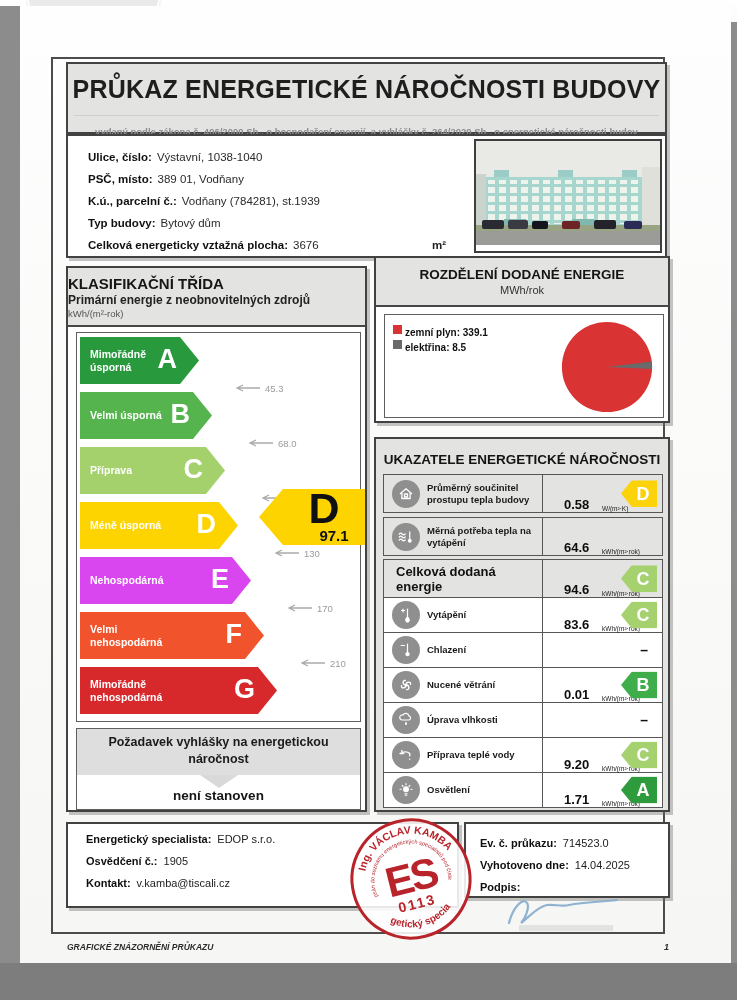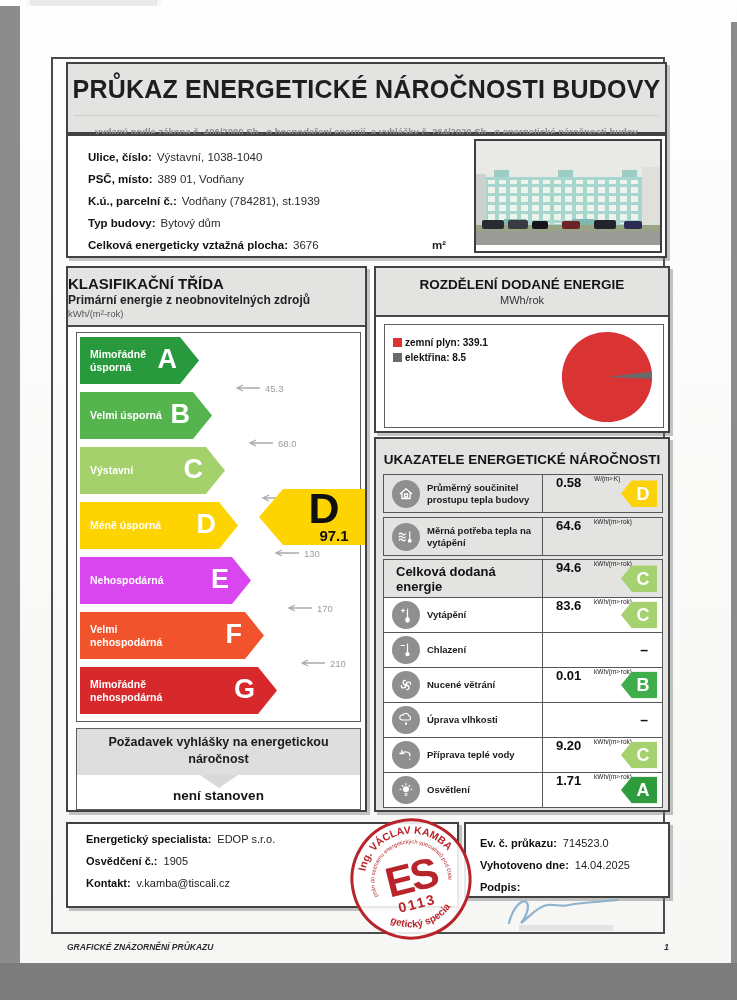--- a/index.html
+++ b/index.html
@@ -36,36 +36,36 @@
   .thr{position:absolute;display:flex;align-items:center;height:10px;}
   .thr span{font-size:9.5px;color:#9b9b9b;margin-left:5px;}
   .pointer-arrow{position:absolute;left:191px;top:221px;width:106px;height:56px;clip-path:polygon(24px 0,100% 0,100% 100%,24px 100%,0 50%);display:flex;flex-direction:column;align-items:center;justify-content:center;padding-left:24px;}
   .pointer-arrow .pl{font-size:43px;font-weight:700;color:#101010;line-height:.85;}
   .pointer-arrow .pv{font-size:15px;font-weight:700;color:#101010;transform:translateX(10px);}
   .req-box{position:absolute;left:8px;top:460px;width:285px;height:82px;border:1.5px solid #5f5f5f;background:#fff;}
   .req-head{background:#dedede;height:46px;text-align:center;font-size:12.5px;font-weight:700;color:#1b1b1b;padding:5px 14px 0 14px;line-height:1.35;position:relative;}
   .req-tri{position:absolute;left:50%;top:46px;transform:translateX(-50%);width:0;height:0;border-left:19px solid transparent;border-right:19px solid transparent;border-top:13px solid #d9d9d9;z-index:2;}
   .req-val{text-align:center;font-size:13.5px;font-weight:700;color:#161616;padding-top:13px;}
   
-  .pie-box{left:321px;top:207px;width:296px;height:167px;}
+  .pie-box{left:321px;top:197px;width:296px;height:167px;}
   .pie-head{background:#e3e3e1;height:49px;text-align:center;padding-top:9px;border-bottom:2px solid #474747;}
   .pie-head .t1{font-size:13.5px;font-weight:700;color:#141414;}
   .pie-head .t2{font-size:11px;color:#333;margin-top:2px;}
   .pie-panel{position:absolute;left:8px;top:56px;width:280px;height:104px;background:#fff;border:1.5px solid #5f5f5f;}
   .legend{position:absolute;left:8px;top:10px;}
-  .legend-row{display:flex;align-items:center;font-size:10px;font-weight:700;color:#111;line-height:15px;}
+  .legend-row{display:flex;align-items:flex-start;font-size:10px;font-weight:700;color:#111;line-height:15px;}
   .legend-swatch{width:9px;height:9px;margin-right:3px;display:inline-block;}
   .pie-svg{position:absolute;right:8px;top:4px;}
   
   .ind-box{left:321px;top:378px;width:296px;height:375px;background:#e3e3e1;}
   .ind-title{text-align:center;font-size:13.5px;font-weight:700;color:#141414;padding-top:13px;}
   .ind-sub{position:absolute;left:7px;width:280px;border:1.5px solid #565656;}
   .ind-row{display:flex;align-items:stretch;height:37px;}
   .ind-left{flex:0 0 158px;display:flex;align-items:center;}
-  .ind-right{flex:1;border-left:1.5px solid #565656;display:flex;align-items:flex-start;padding-left:13px;position:relative;}
+  .ind-right{flex:1;border-left:1.5px solid #565656;display:flex;align-items:flex-end;padding-left:21px;position:relative;}
   .icon-circle{width:28px;height:28px;border-radius:50%;background:#8f8f8f;margin:0 7px 0 8px;flex:0 0 28px;display:flex;align-items:center;justify-content:center;}
   .ind-label{font-size:9.5px;font-weight:700;color:#1a1a1a;line-height:1.25;width:112px;}
   .ind-val{font-size:13px;font-weight:700;color:#0d0d0d;width:38px;}
   .ind-unit{font-size:6.5px;color:#222;width:50px;}
   .badge{position:absolute;right:5px;top:50%;transform:translateY(-50%);width:36px;height:27px;clip-path:polygon(11px 0,100% 0,100% 100%,11px 100%,0 50%);color:#fff;font-size:18px;font-weight:700;display:flex;align-items:center;justify-content:center;padding-left:8px;}
   .dash{position:absolute;right:14px;top:50%;transform:translateY(-50%);font-size:14px;font-weight:700;color:#111;}
   .ind-table{position:absolute;left:7px;top:120px;width:280px;border:1.5px solid #565656;}
   .ind-table .ind-row{border-top:1.5px solid #565656;background:#fff;height:35px;}
   .ind-table .ind-row:first-child{border-top:none;background:#e3e3e1;height:37px;}
   .total-label{font-size:13px;font-weight:700;color:#111;padding-left:12px;}
@@ -153,21 +153,21 @@
             <span class="band-label">Velmi úsporná</span>
             <span class="band-letter">B</span>
           </div>
           <div class="thr" style="top:105px;left:170px">
             <svg width="26" height="8">
                 <path d="M26 4 H4 M9 1 L3 4 L9 7" stroke="#ababab" stroke-width="1.3" fill="none"></path>
               </svg>
             <span>68.0</span>
           </div>
           <div class="band" style="top: 114px; width: 145px; background: rgb(164, 209, 107);">
-            <span class="band-label">Výstavní</span>
+            <span class="band-label">Příprava</span>
             <span class="band-letter">C</span>
           </div>
           <div class="thr" style="top:160px;left:183px">
             <svg width="26" height="8">
                 <path d="M26 4 H4 M9 1 L3 4 L9 7" stroke="#ababab" stroke-width="1.3" fill="none"></path>
               </svg>
             <span>90.7</span>
           </div>
           <div class="band" style="top: 169px; width: 158px; background: rgb(253, 212, 0);">
             <span class="band-label">Méně úsporná</span>

